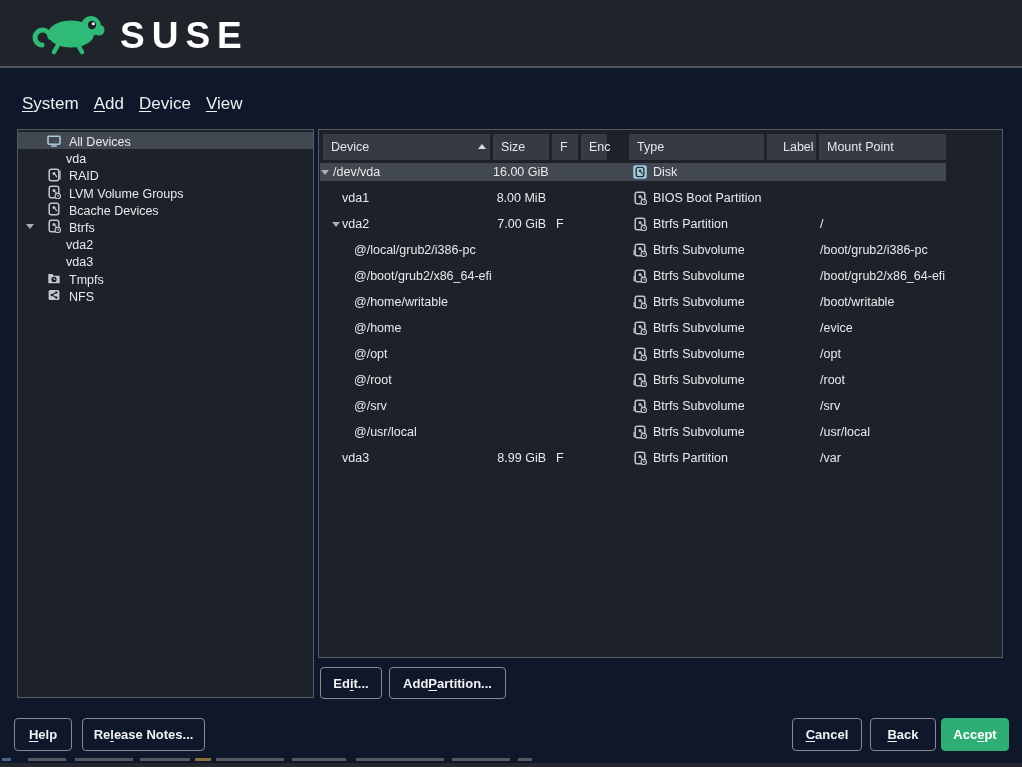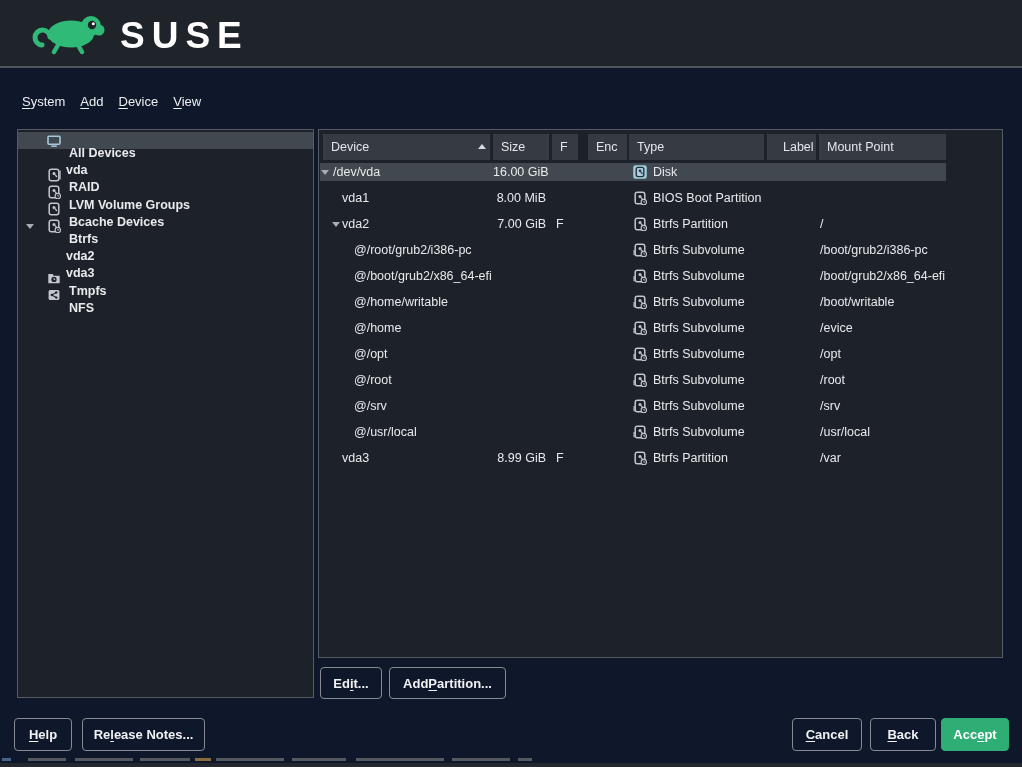--- a/index.html
+++ b/index.html
@@ -8,36 +8,36 @@
     position:relative; width:1022px; height:767px; overflow:hidden;
     background:#0f172a; font-family:"Liberation Sans", sans-serif;
     color:#e8eaec; -webkit-font-smoothing:antialiased;
   }
   
   #banner { position:absolute; left:0; top:0; width:1022px; height:68px;
             background:#1f232a; border-bottom:2px solid #51555d; }
   #logo { position:absolute; left:28px; top:11px; display:flex; align-items:center; }
   #logo-text { font-size:37px; font-weight:bold; letter-spacing:7px; color:#ffffff; margin-left:12px; }
   
-  #menubar { position:absolute; left:22px; top:94px; display:flex; gap:15px; font-size:13px; }
+  #menubar { position:absolute; left:22px; top:94px; display:flex; gap:15px; font-size:17px; }
   .menu-item { color:#eceef0; cursor:default; }
   .mn { text-decoration:underline; text-underline-offset:2px; }
   
   .panel { position:absolute; background:#1d2129; border:1px solid #565b62; }
   #sidebar { left:17px; top:129px; width:297px; height:569px; }
   #table-panel { left:318px; top:129px; width:685px; height:529px; }
   
   #sidebar-tree { position:absolute; left:0; top:2px; width:100%; }
   .tree-row { position:relative; height:17.2px; font-size:12.5px; display:block; }
   .tree-row.sel { background:#42484f; }
   .tree-exp { position:absolute; left:8px; top:6px; width:0; height:0;
               border-left:4.5px solid transparent; border-right:4.5px solid transparent;
               border-top:5.5px solid #a7adb3; }
   .tree-ico { position:absolute; left:29px; top:1.5px; width:14px; height:14px; }
-  .tree-label { position:absolute; top:14px; white-space:nowrap;font-weight:bold; }
+  .tree-label { position:absolute; top:3px; white-space:nowrap; }
   
   .hcell { position:absolute; top:4px; height:26px; background:#353a43;
            font-size:12.5px; color:#e4e7ea; line-height:26px; padding-left:8px; }
   .sort-asc { position:absolute; top:10px; width:0; height:0;
               border-left:4.5px solid transparent; border-right:4.5px solid transparent;
               border-bottom:5.5px solid #d8dbde; }
   #table-rows { position:absolute; left:0; top:33px; width:100%; }
   .t-row { position:relative; height:26px; font-size:12.5px; }
   .t-sel-bg { position:absolute; left:1px; top:0; width:626px; height:18px; background:#42484f; }
   .t-exp { position:absolute; top:6.5px; width:0; height:0;
@@ -183,21 +183,21 @@
           <span class="tree-label" style="left: 51px;">NFS</span>
         </div>
       </div>
   </aside>
 
   <section id="table-panel" class="panel">
     <div id="table-header">
         <div class="hcell" style="left: 4px; width: 167px;"><span>Device</span><span class="sort-asc" style="left: 155px;"></span></div>
         <div class="hcell" style="left: 174px; width: 56px;"><span>Size</span></div>
         <div class="hcell" style="left: 233px; width: 26px;"><span>F</span></div>
-        <div class="hcell" style="left: 262px; width: 39px; margin-left: 7px;"><span>Enc</span></div>
+        <div class="hcell" style="left: 262px; width: 26px;"><span>Enc</span></div>
         <div class="hcell" style="left: 310px; width: 135px;"><span>Type</span></div>
         <div class="hcell" style="left: 448px; width: 49px; padding-left: 16px;"><span>Label</span></div>
         <div class="hcell" style="left: 500px; width: 127px;"><span>Mount Point</span></div>
       </div>
     <div id="table-rows">
         <div class="t-row">
           <div class="t-sel-bg"></div>
           <span class="t-exp" style="left: 2px;"></span>
           <span class="t-device" style="left: 14px;">/dev/vda</span>
           <span class="t-size">16.00 GiB</span>
@@ -236,21 +236,21 @@
               <circle cx="7" cy="5.6" r="1.5" fill="currentColor"></circle>
               <path d="M8.1 6.7 L9.9 9" stroke="currentColor" stroke-width="1.3" fill="none"></path>
               <circle cx="10.8" cy="11.1" r="2.7" fill="#1d2129" stroke="currentColor" stroke-width="1.1"></circle>
               <path d="M10.8 10 v1.1 h1.1" stroke="currentColor" stroke-width="0.9" fill="none"></path>
             </svg>
           </span>
           <span class="t-type">Btrfs Partition</span>
           <span class="t-mount">/</span>
         </div>
         <div class="t-row">
-          <span class="t-device" style="left: 35px;">@/root/grub2/i386-pc</span>
+          <span class="t-device" style="left: 35px;">@/local/grub2/i386-pc</span>
           <span class="t-type-ico ico">
             <svg width="14" height="14" viewBox="0 0 14 14">
               <path d="M1.1 7 v5.3" stroke="currentColor" stroke-width="1.2"></path>
               <rect x="2.2" y="1.2" width="9.6" height="11.6" rx="2.2" fill="none" stroke="currentColor" stroke-width="1.5"></rect>
               <circle cx="7" cy="5.6" r="1.5" fill="currentColor"></circle>
               <path d="M8.1 6.7 L9.9 9" stroke="currentColor" stroke-width="1.3" fill="none"></path>
               <circle cx="10.8" cy="11.1" r="2.7" fill="#1d2129" stroke="currentColor" stroke-width="1.1"></circle>
               <path d="M10.8 10 v1.1 h1.1" stroke="currentColor" stroke-width="0.9" fill="none"></path>
             </svg>
           </span>

